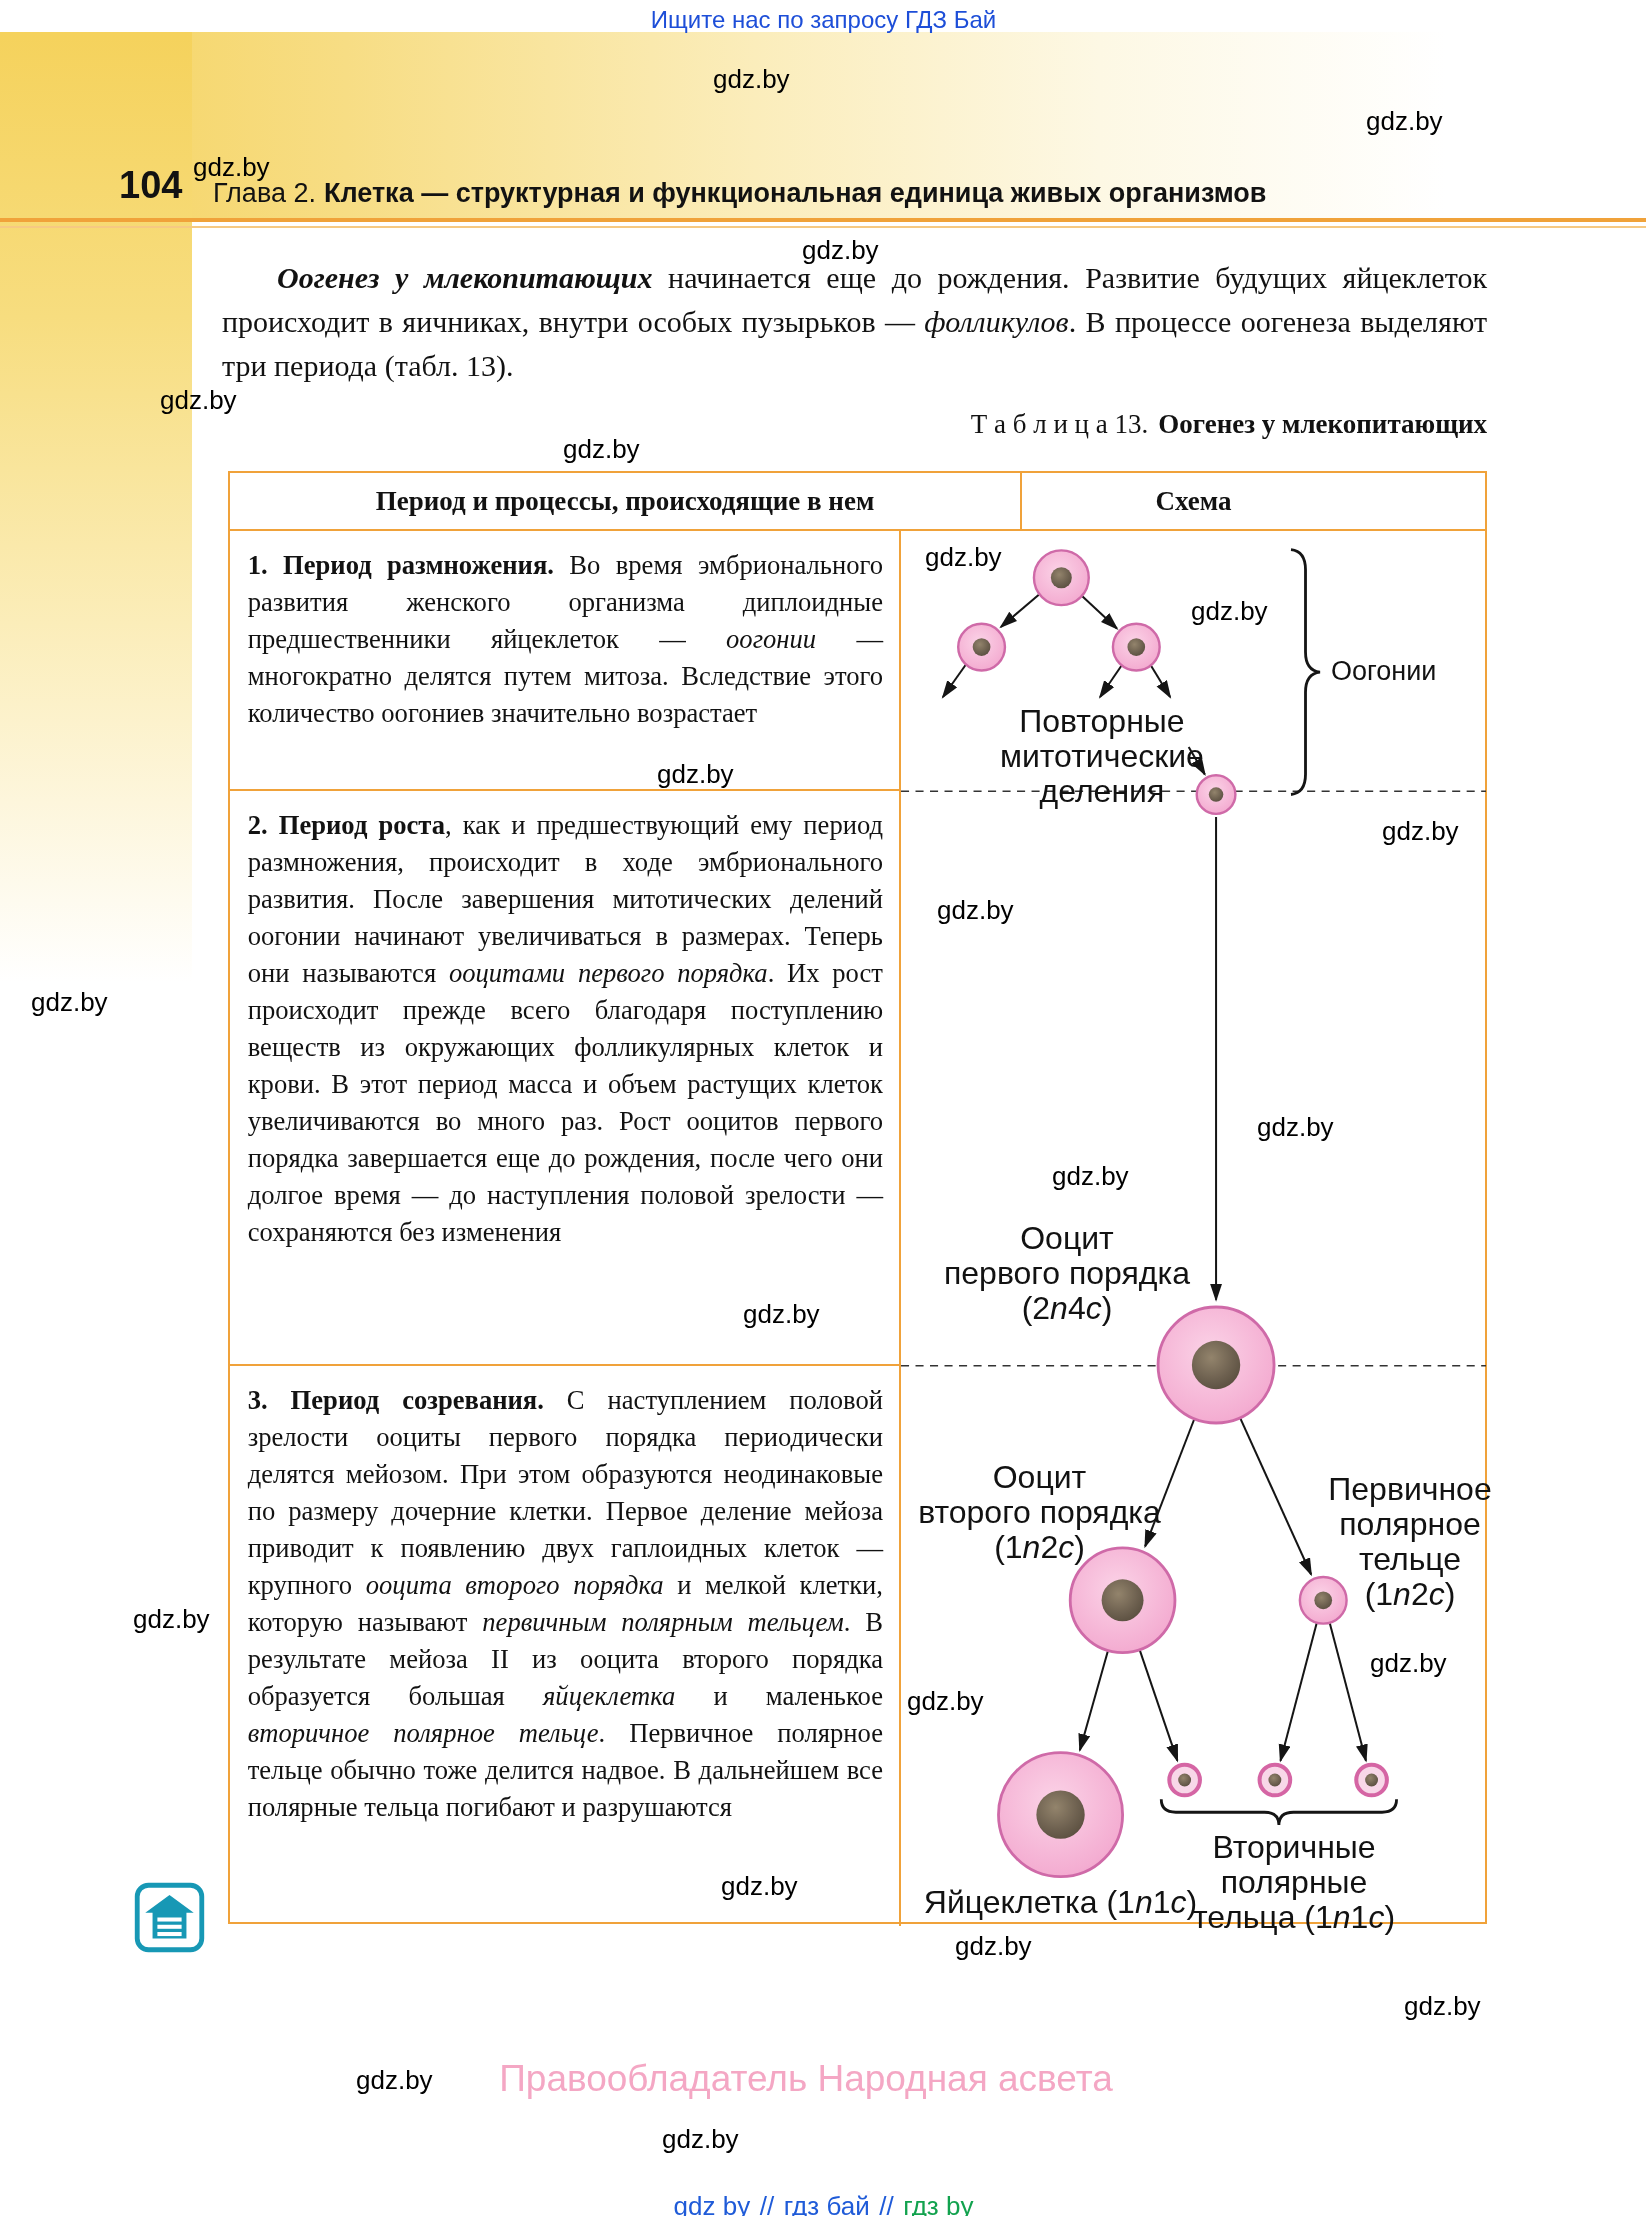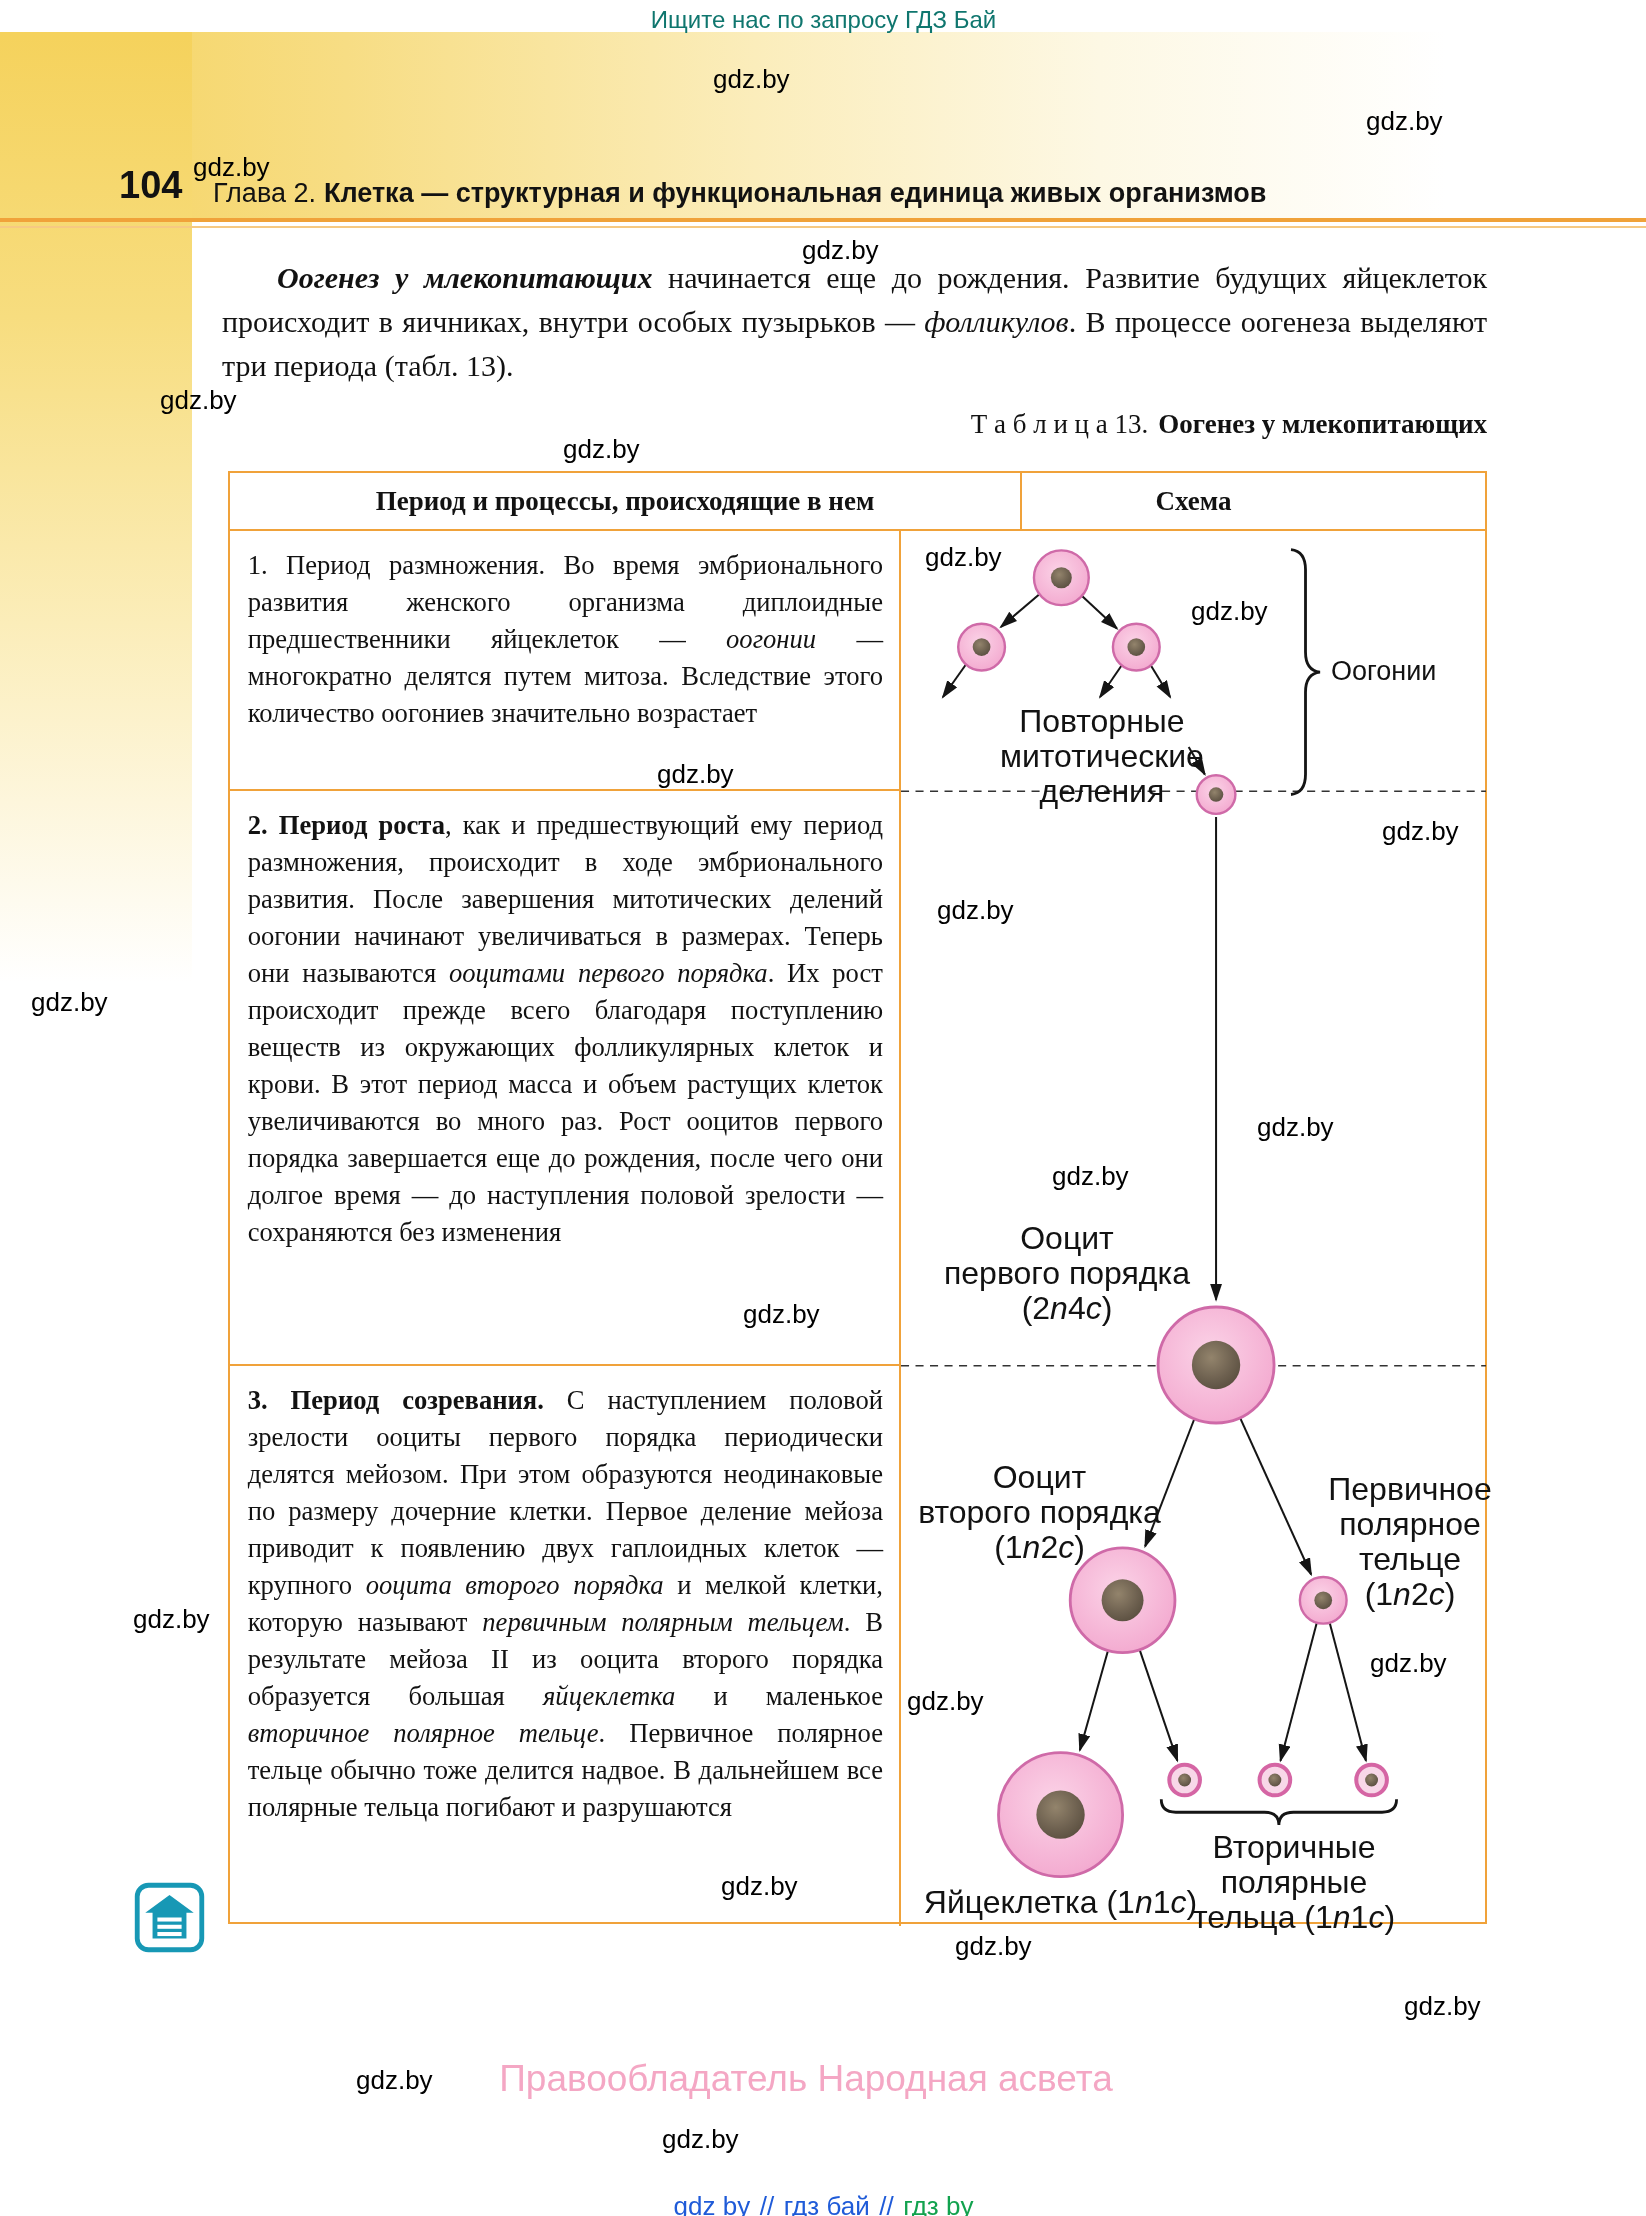--- a/index.html
+++ b/index.html
@@ -9,21 +9,21 @@
 
   
   .band-top { position:absolute; left:0; top:32px; width:1572px; height:189px; z-index:0;
     background:linear-gradient(to right,#f5d25c 0%,#f7dd84 22%,#fbedbb 48%,#fdf8e4 70%,rgba(255,255,255,0) 92%); }
   .band-left { position:absolute; left:0; top:32px; width:192px; height:951px; z-index:0;
     background:linear-gradient(to bottom,#f5d25c 0%,#f7dd7f 30%,#fbedb9 62%,rgba(255,255,255,0) 100%); }
   .rule  { position:absolute; left:0; top:218px; width:1647px; height:4px; background:#f0a23a; z-index:2; }
   .rule2 { position:absolute; left:0; top:226px; width:1647px; height:1.6px; background:#f6c982; z-index:2; }
 
   .promo { position:absolute; left:0; top:6.4px; width:1647px; text-align:center;
-    font-family:"Liberation Sans",sans-serif; font-size:24px; color:#0f766e; z-index:4; }
+    font-family:"Liberation Sans",sans-serif; font-size:24px; color:#1d4ed8; z-index:4; }
 
   .pagenum { position:absolute; left:119px; top:164px; font-family:"Liberation Sans",sans-serif;
     font-size:38px; font-weight:bold; z-index:4; }
   .chapter { position:absolute; left:213px; top:178px; font-family:"Liberation Sans",sans-serif;
     font-size:27px; z-index:4; white-space:nowrap; }
   .chapter b { margin-left:8px; }
 
   .intro { position:absolute; left:222px; top:256px; width:1265px; font-size:30px; line-height:44px;
     text-align:justify; text-indent:55px; z-index:4; }
 
@@ -79,21 +79,21 @@
 <div class="intro"><span style="font-weight: bold; font-style: italic;">Оогенез у млекопитающих</span><span> начинается еще до рождения. Развитие будущих яйцеклеток происходит в яичниках, внутри особых пузырьков — </span><span style="font-style: italic;">фолликулов</span><span>. В процессе оогенеза выделяют три периода (табл. 13).</span></div>
 
 <div class="tbl-caption">
   <span class="cap-label">Т а б л и ц а  13.</span><b>Оогенез у млекопитающих</b>
 </div>
 
 <div class="table-box">
   <div class="th-left">Период и процессы, происходящие в нем</div>
   <div class="th-right">Схема</div>
 
-  <div class="lrow" id="row1"><span style="font-weight: normal;">1. Период размножения.</span><span> Во время эмбрионального развития женского организма диплоидные предшественники яйцеклеток — </span><span style="font-style: italic;">оогонии</span><span> — многократно делятся путем митоза. Вследствие этого количество оогониев значительно возрастает</span></div>
+  <div class="lrow" id="row1"><span style="font-weight: bold;">1. Период размножения.</span><span> Во время эмбрионального развития женского организма диплоидные предшественники яйцеклеток — </span><span style="font-style: italic;">оогонии</span><span> — многократно делятся путем митоза. Вследствие этого количество оогониев значительно возрастает</span></div>
   <div class="lrow" id="row2"><span style="font-weight: bold;">2. Период роста</span><span>, как и предшествующий ему период размножения, происходит в ходе эмбрионального развития. После завершения митотических делений оогонии начинают увеличиваться в размерах. Теперь они называются </span><span style="font-style: italic;">ооцитами первого порядка</span><span>. Их рост происходит прежде всего благодаря поступлению веществ из окружающих фолликулярных клеток и крови. В этот период масса и объем растущих клеток увеличиваются во много раз. Рост ооцитов первого порядка завершается еще до рождения, после чего они долгое время — до наступления половой зрелости — сохраняются без изменения</span></div>
   <div class="lrow" id="row3"><span style="font-weight: bold;">3. Период созревания.</span><span> С наступлением половой зрелости ооциты первого порядка периодически делятся мейозом. При этом образуются неодинаковые по размеру дочерние клетки. Первое деление мейоза приводит к появлению двух гаплоидных клеток — крупного </span><span style="font-style: italic;">ооцита второго порядка</span><span> и мелкой клетки, которую называют </span><span style="font-style: italic;">первичным полярным тельцем</span><span>. В результате мейоза II из ооцита второго порядка образуется большая </span><span style="font-style: italic;">яйцеклетка</span><span> и маленькое </span><span style="font-style: italic;">вторичное полярное тельце</span><span>. Первичное полярное тельце обычно тоже делится надвое. В дальнейшем все полярные тельца погибают и разрушаются</span></div>
 
   <div class="schema">
     <svg width="585" height="1448" viewBox="0 0 726 1797">
       <defs>
         <marker id="ah" markerWidth="10" markerHeight="8" refX="8" refY="3" orient="auto">
           <path d="M0,0 L9,3 L0,6 Z" fill="#151515"></path>
         </marker>
         <radialGradient id="cyt" cx="45%" cy="40%" r="80%">

